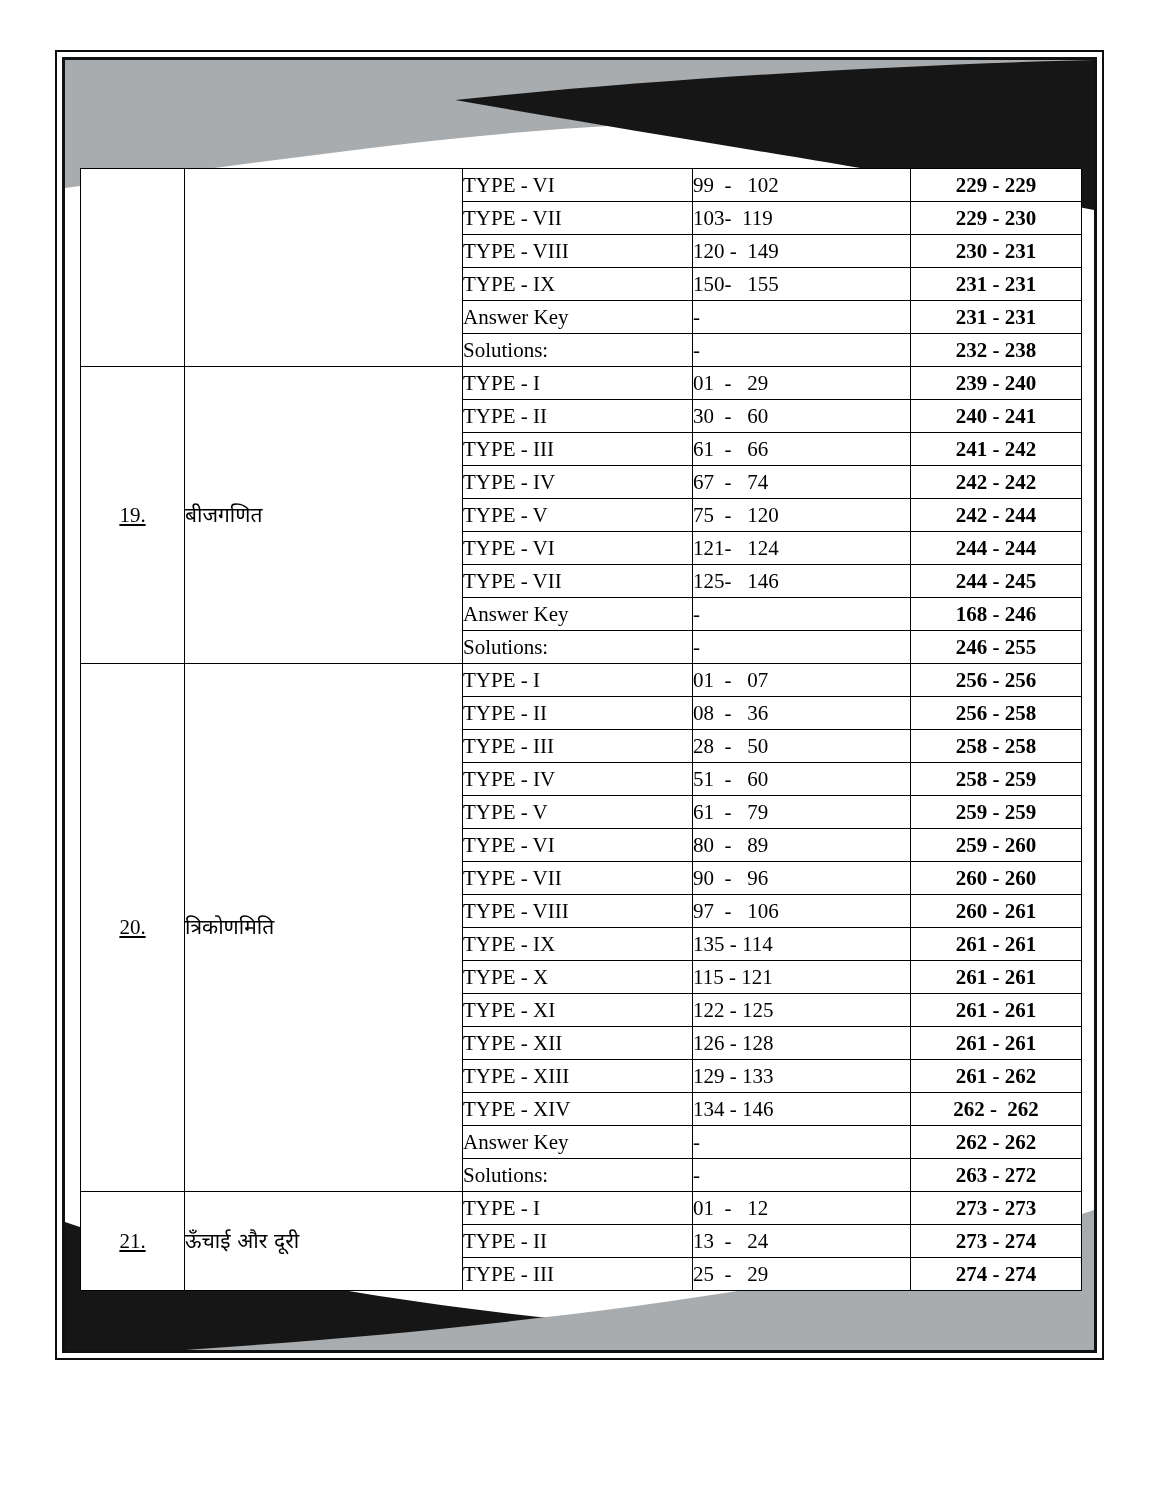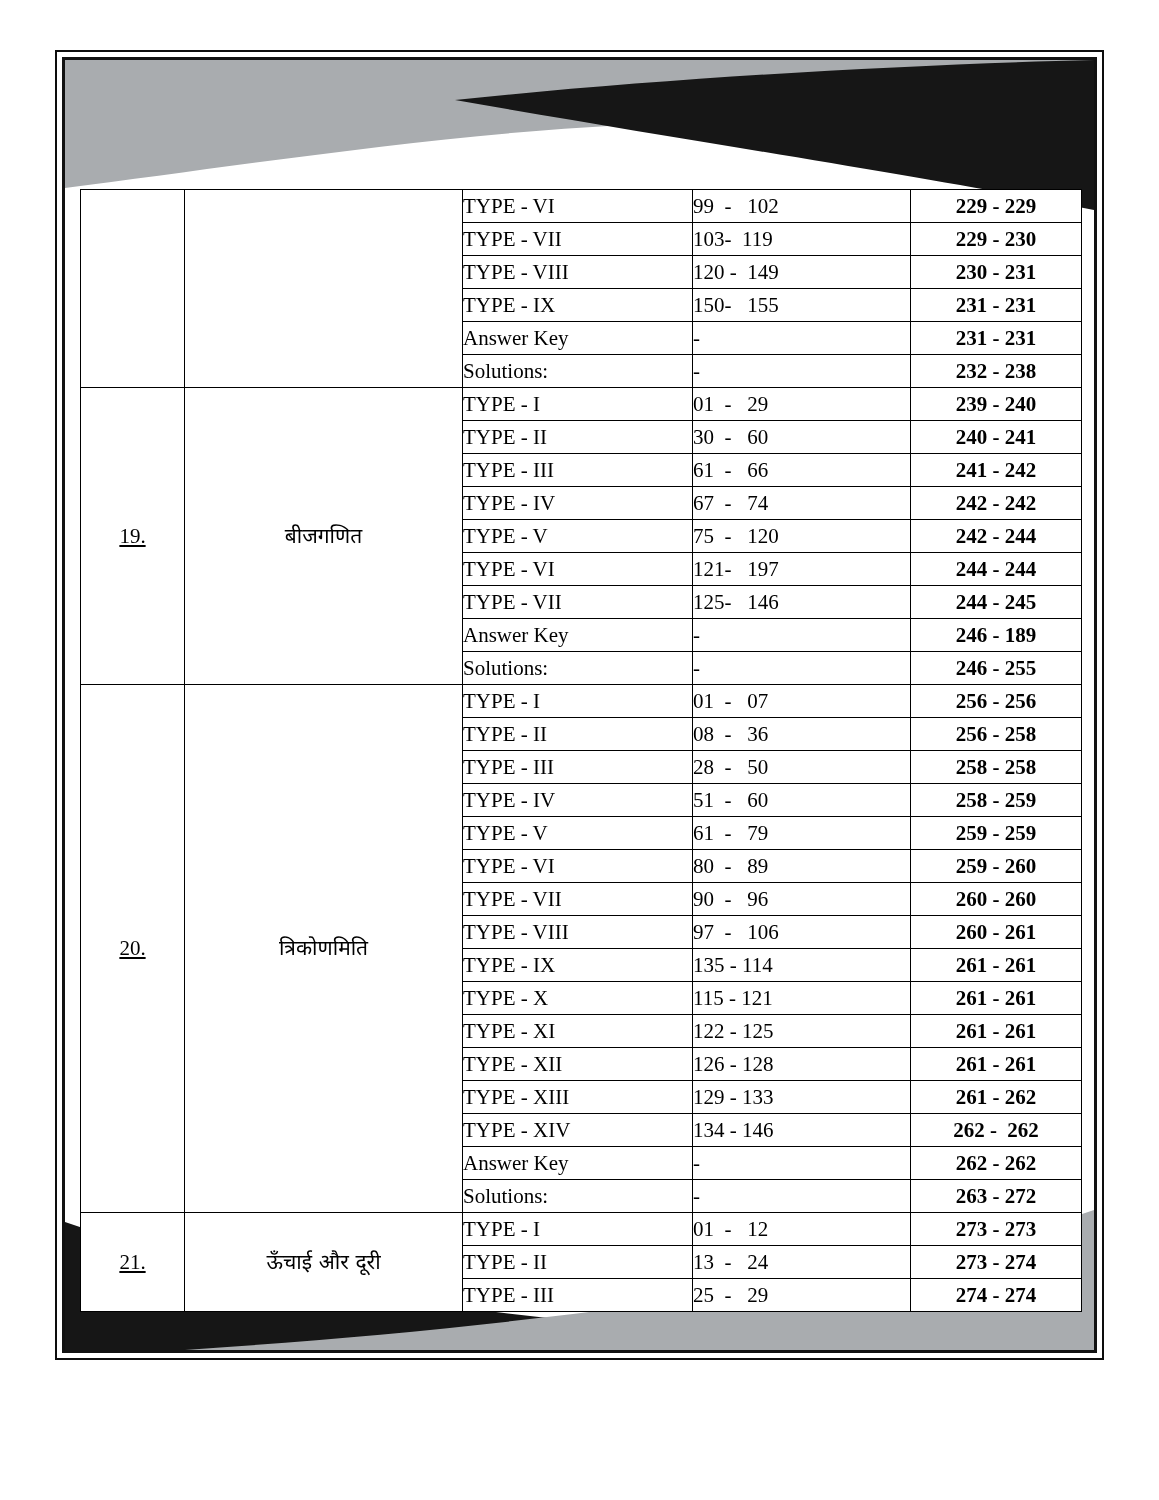--- a/index.html
+++ b/index.html
@@ -85,41 +85,40 @@
 
   
   #toc-table {
     position: absolute;
     left: 80px;
     top: 168px;
     width: 1001px;
     border-collapse: collapse;
     table-layout: fixed;
     background: transparent;
-    margin-top: 21px;
   }
   #toc-table td {
     border: 1.5px solid #000000;
     height: 32px;
     padding: 0;
     font-size: 21px;
     line-height: 1.0;
     color: #000000;
     background: #ffffff;
     vertical-align: middle;
     white-space: pre;
   }
   col.c-sn    { width: 104px; }
   col.c-name  { width: 278px; }
   col.c-type  { width: 230px; }
   col.c-qno   { width: 218px; }
   col.c-page  { width: 171px; }
 
   td.sn     { text-align: center; vertical-align: top; padding-top: 6px; text-decoration: underline; }
-  td.name   { text-align: center;   vertical-align: top; padding-top: 5px; padding-left: 34px;
+  td.name   { text-align: left;   vertical-align: top; padding-top: 5px; padding-left: 34px;
               font-family: "DejaVu Sans", "Liberation Sans", sans-serif; font-size: 18px; }
   td.type   { text-align: left;   padding-left: 38px; }
   td.qno    { }
   td.page   { text-align: center; font-weight: bold; }
 
   
   td.blank  { border-top: 1.5px solid #000000; }
 </style>
 </head>
 <body>
@@ -199,32 +198,32 @@
           <td class="qno">67  -   74</td>
           <td class="page">242 - 242</td>
         </tr>
         <tr>
           <td class="type">TYPE - V</td>
           <td class="qno">75  -   120</td>
           <td class="page">242 - 244</td>
         </tr>
         <tr>
           <td class="type">TYPE - VI</td>
-          <td class="qno">121-   197</td>
+          <td class="qno">121-   124</td>
           <td class="page">244 - 244</td>
         </tr>
         <tr>
           <td class="type">TYPE - VII</td>
           <td class="qno">125-   146</td>
           <td class="page">244 - 245</td>
         </tr>
         <tr>
           <td class="type">Answer Key</td>
           <td class="qno">-</td>
-          <td class="page">246 - 189</td>
+          <td class="page">168 - 246</td>
         </tr>
         <tr>
           <td class="type">Solutions:</td>
           <td class="qno">-</td>
           <td class="page">246 - 255</td>
         </tr>
         <tr>
           <td class="sn" rowspan="16">20.</td>
           <td class="name" rowspan="16">त्रिकोणमिति</td>
           <td class="type">TYPE - I</td>

